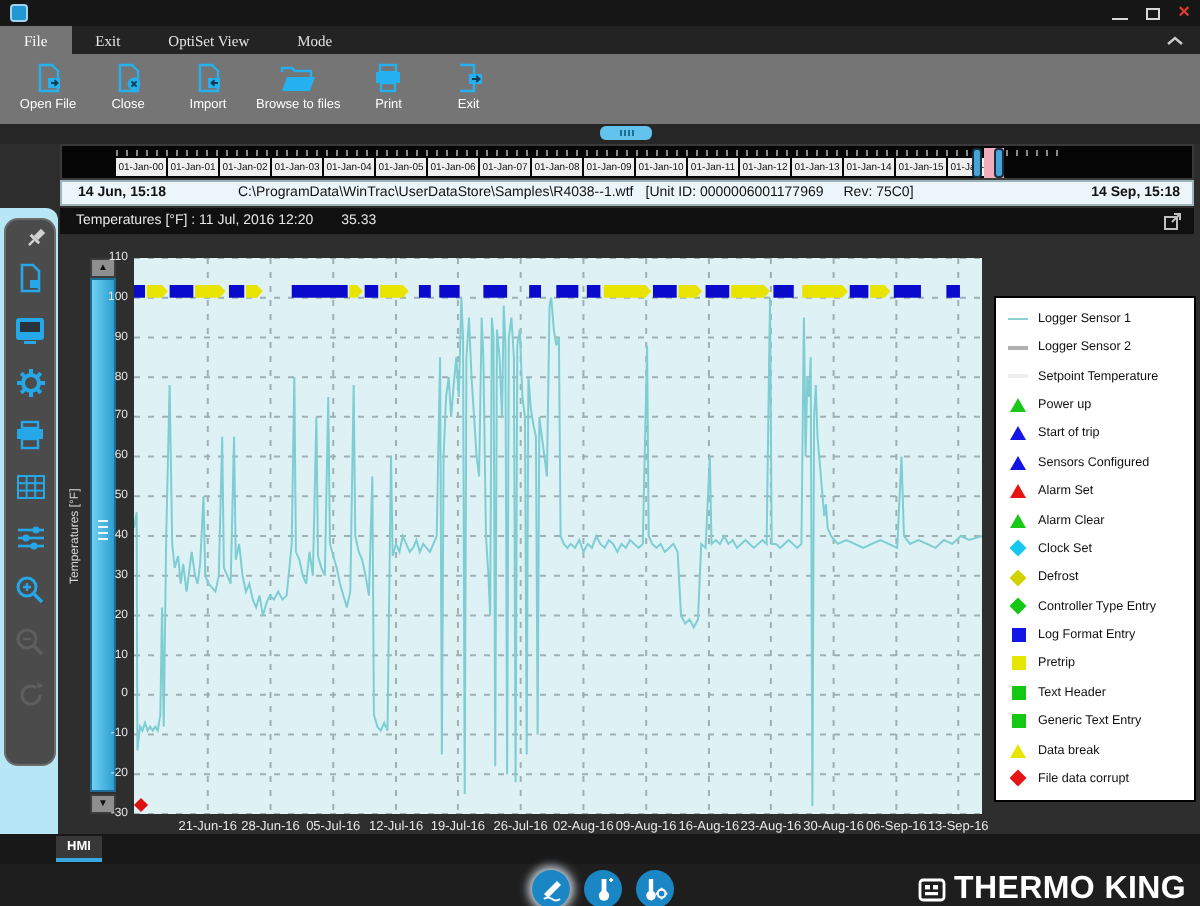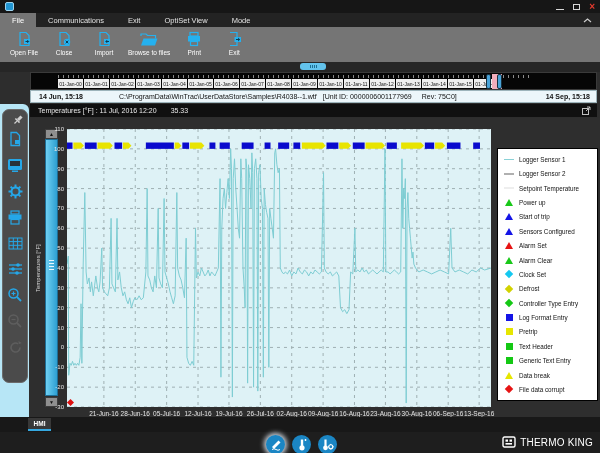--- a/index.html
+++ b/index.html
@@ -11,21 +11,21 @@
   .titlebar { left:0; top:0; width:600px; height:13px; background:#161616; display:flex; align-items:center; padding:0 5px; }
   .app-icon { width:9px; height:9px; border-radius:2px; background:#2196d3; display:inline-block; margin-right:5px; border:1px solid #9fd4ef; }
   .title-text { color:#2f9fe0; font-size:8px; line-height:13px; white-space:nowrap; }
   .win-controls { margin-left:auto; display:flex; gap:9px; align-items:center; }
   .wc-min { width:8px; height:1px; background:#d8d8d8; margin-top:5px; }
   .wc-max { width:7px; height:6px; border:1px solid #d8d8d8; }
   .wc-close { color:#e23a2e; font-size:10px; font-weight:bold; line-height:10px; }
 
   
   .menubar { left:0; top:13px; width:600px; height:14px; background:#232323; display:flex; align-items:stretch; }
-  .menu-item { color:#e3e3e3; font-size:7.5px; padding:0 12px; display:flex; align-items:center; white-space:nowrap; }
+  .menu-item { color:#e3e3e3; font-size:7.5px; padding:0 12px; display:flex; align-items:center; white-space:nowrap;font-family:Liberation Serif, serif; }
   .menu-item.active { background:#757575; color:#ffffff; }
   .menu-caret { margin-left:auto; margin-right:8px; display:flex; align-items:center; }
 
   
   .toolbar { left:0; top:27px; width:600px; height:35px; background:#757575; display:flex; align-items:flex-start; padding:2px 4px 0 4px; }
   .tb-btn { display:flex; flex-direction:column; align-items:center; justify-content:flex-start; min-width:40px; padding:1px 4px; }
   .tb-btn .tb-icon { height:18px; display:flex; align-items:center; }
   .tb-label { color:#ffffff; font-size:6.5px; margin-top:1px; white-space:nowrap; }
 
   .ribbon-strip { left:0; top:62px; width:600px; height:10px; background:#262626; }
@@ -96,38 +96,37 @@
 
   
   .tabbar { left:0; top:417px; width:600px; height:15px; background:#181818; }
   .hmi-tab { position:absolute; left:28px; top:1px; width:23px; height:13px; background:#383838; border-bottom:2px solid #35a8e0;
              color:#fff; font-size:6.5px; font-weight:bold; display:flex; align-items:center; justify-content:center; }
   .statusbar { left:0; top:432px; width:600px; height:21px; background:#1e1e1e; display:flex; align-items:center; }
   .status-circles { position:absolute; left:266px; top:3px; display:flex; gap:7px; }
   .circ { width:19px; height:19px; border-radius:50%; background:#1b86c4; display:flex; align-items:center; justify-content:center; }
   .circ.active { box-shadow:0 0 5px 2px rgba(235,245,255,0.85); }
   .brand { position:absolute; right:7px; top:4px; display:flex; align-items:center; gap:4px; }
-  .brand-text { color:#ffffff; font-size:10px; font-weight:normal; letter-spacing:0.2px; white-space:nowrap; }
+  .brand-text { color:#ffffff; font-size:16px; font-weight:bold; letter-spacing:0.2px; white-space:nowrap; }
 </style>
 </head>
 <body>
 
 <div class="abs titlebar">
   <span class="app-icon"></span>
   <span class="win-controls">
     <span class="wc-min"></span>
     <span class="wc-max"></span>
     <span class="wc-close">×</span>
   </span>
 </div>
 
 <div class="abs menubar">
   <span id="menu-items" style="display: flex;">
       <span class="menu-item active">File</span>
-      <span class="menu-item">Communications</span>
       <span class="menu-item">Exit</span>
       <span class="menu-item">OptiSet View</span>
       <span class="menu-item">Mode</span>
     </span>
   <span class="menu-caret">
     <svg width="9" height="5">
         <polyline points="1,4 4.5,1 8,4" fill="none" stroke="#cccccc" stroke-width="1.2"></polyline>
       </svg>
   </span>
 </div>

